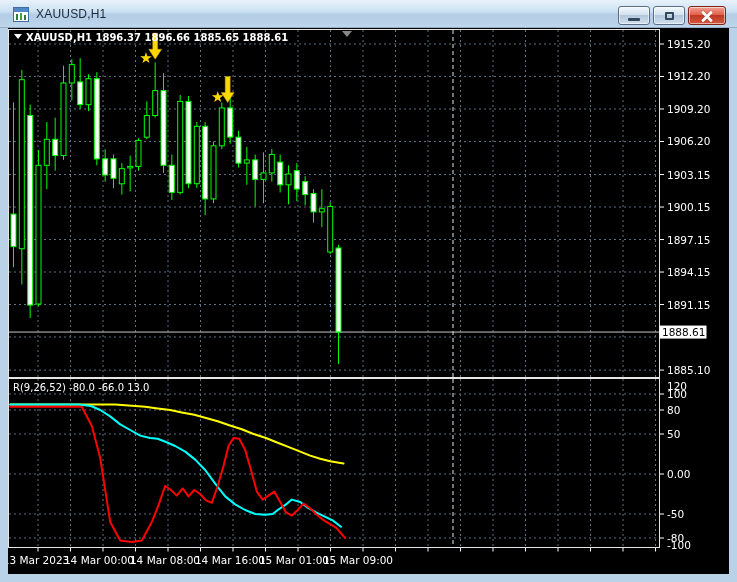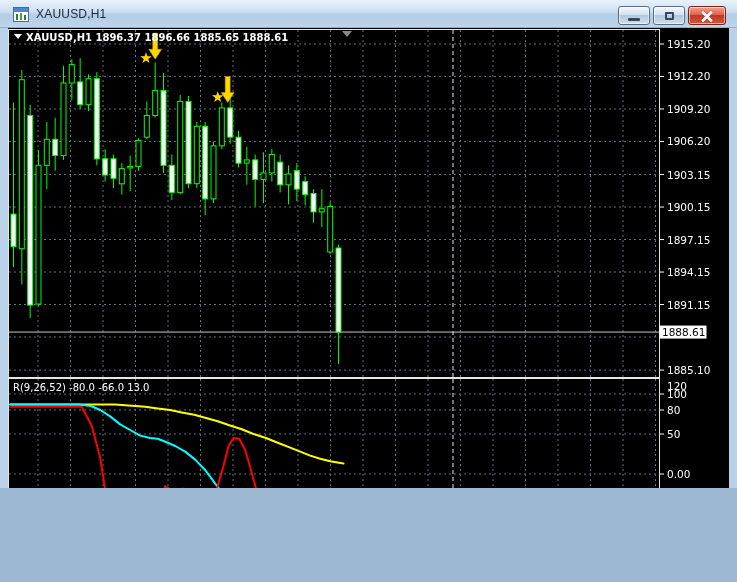--- a/index.html
+++ b/index.html
@@ -1,18 +1,18 @@
 <!DOCTYPE html>
 <html><head>
 <meta charset="utf-8">
 <style>
   html,body{margin:0;padding:0;background:#9db8d2;}
   *{box-sizing:border-box;}
   .window{
-    position:relative;width:737px;height:488px;
+    position:relative;width:737px;height:582px;
     background:#b9d2e8;
     outline:1px solid #4d5e70;
     font-family:"Liberation Sans","DejaVu Sans",sans-serif;
     overflow:hidden;
   }
   .titlebar{
     position:absolute;left:0;top:0;width:737px;height:28px;
     background:linear-gradient(#e8f2fb,#cfe2f3 40%,#b3cde6 55%,#bdd6ec);
     border-bottom:1px solid #93adc6;
     display:flex;align-items:center;

